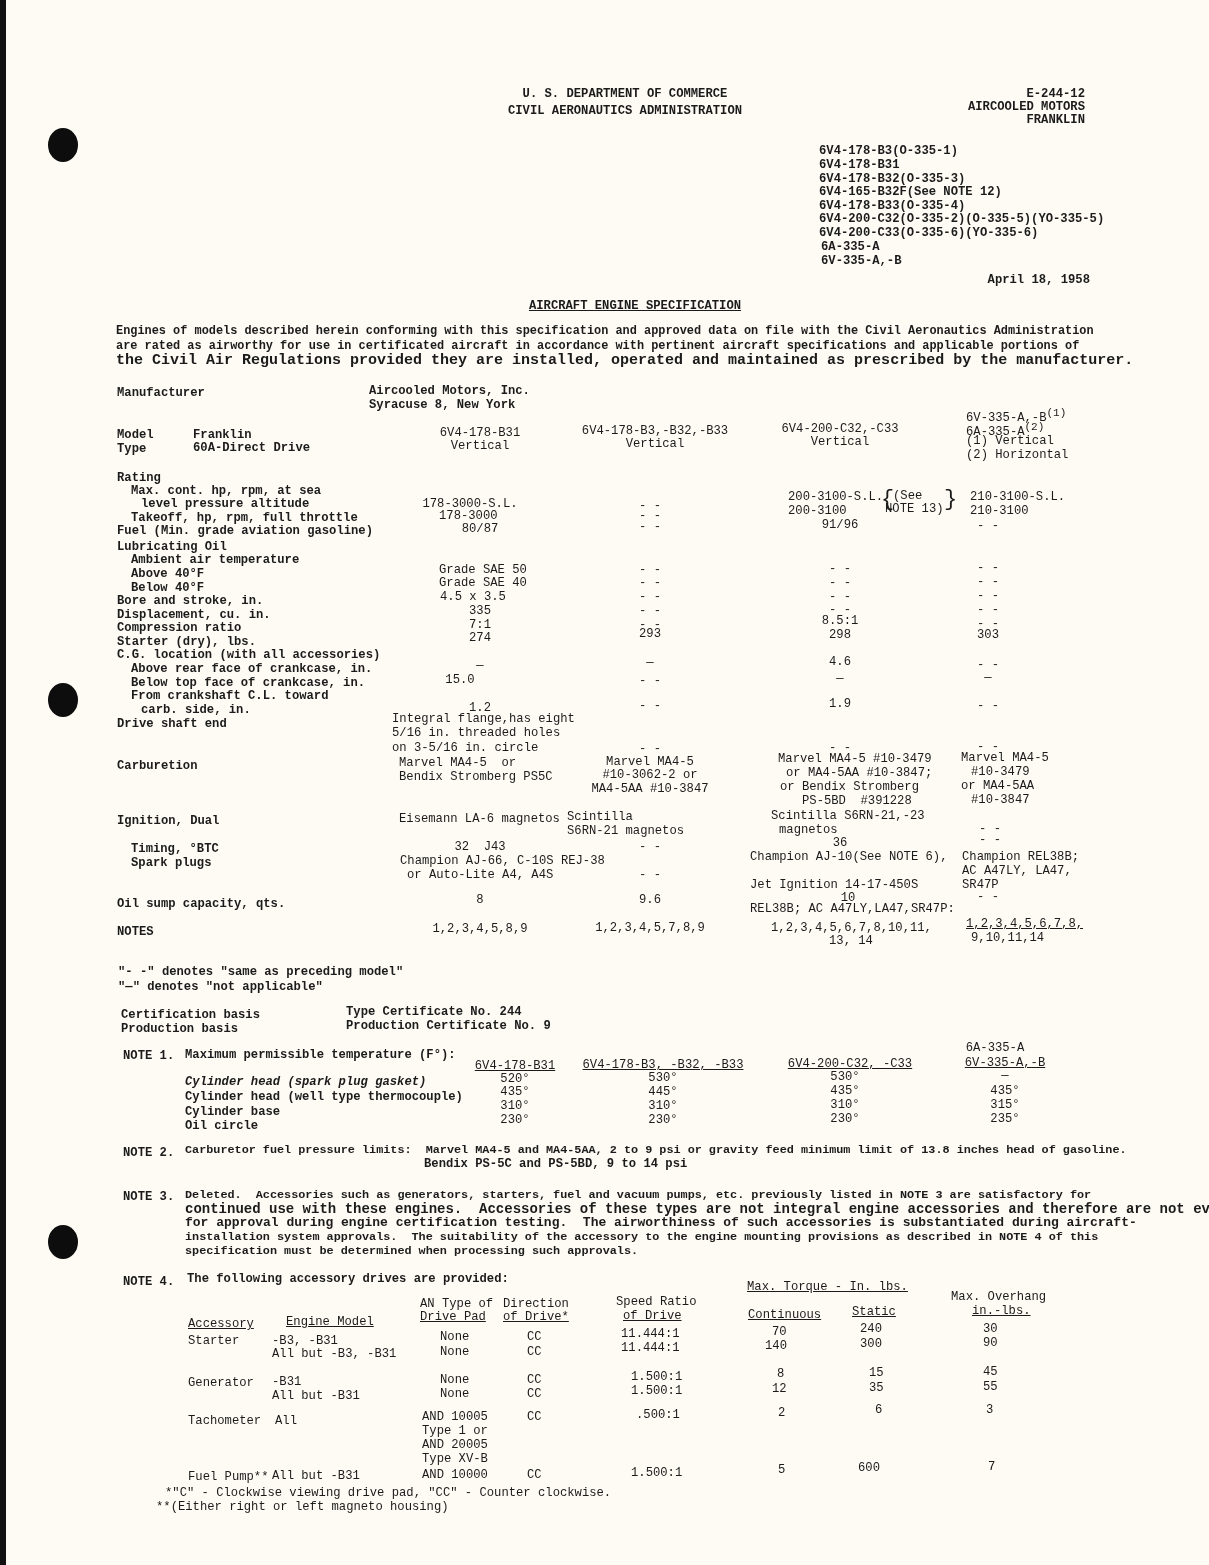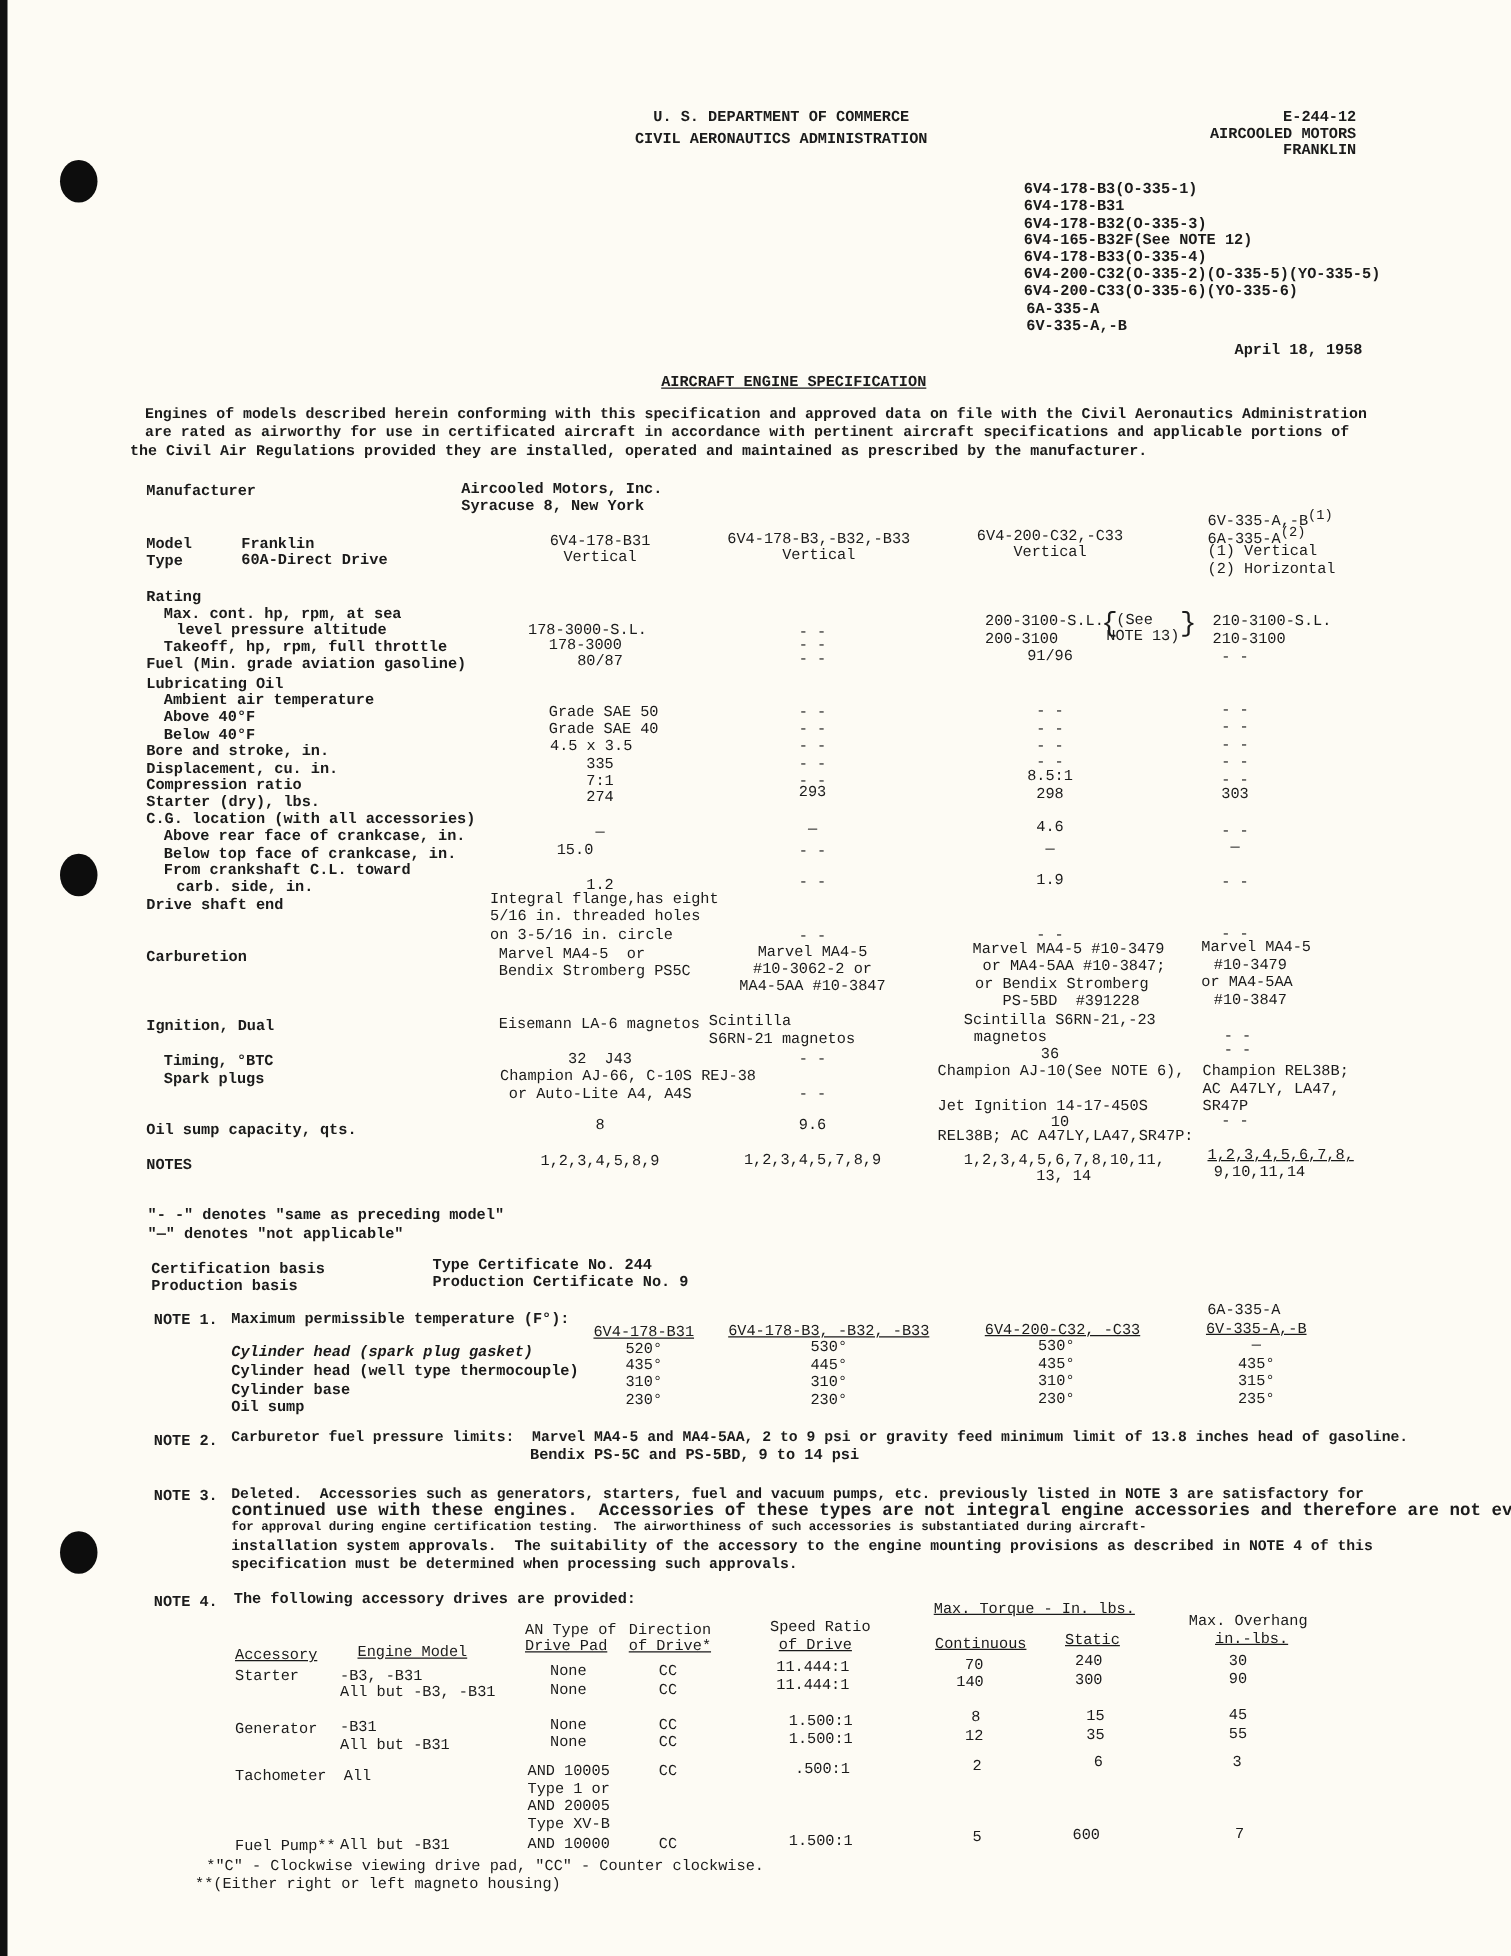--- a/index.html
+++ b/index.html
@@ -40,21 +40,21 @@
   <div class="abs bold" style="left:819px; top:212px;">6V4-200-C32(O-335-2)(O-335-5)(YO-335-5)</div>
   <div class="abs bold" style="left:819px; top:226px;">6V4-200-C33(O-335-6)(YO-335-6)</div>
   <div class="abs bold" style="left:821px; top:240px;">6A-335-A</div>
   <div class="abs bold" style="left:821px; top:254px;">6V-335-A,-B</div>
 </div>
 <div class="abs bold r" style="left:900px; top:273px; width:190px;">April 18, 1958</div>
 
 <div class="abs bold ul c" style="left:500px; top:299px; width:270px;">AIRCRAFT ENGINE SPECIFICATION</div>
 <div class="abs bold" style="left:116px; top:324px; font-size:11.9px;">Engines of models described herein conforming with this specification and approved data on file with the Civil Aeronautics Administration</div>
 <div class="abs bold" style="left:116px; top:339px; font-size:11.9px;">are rated as airworthy for use in certificated aircraft in accordance with pertinent aircraft specifications and applicable portions of</div>
-<div class="abs bold" style="left:104px; top:354px; font-size:12px;">the Civil Air Regulations provided they are installed, operated and maintained as prescribed by the manufacturer.</div>
+<div class="abs bold" style="left:116px; top:354px; font-size:15px;">the Civil Air Regulations provided they are installed, operated and maintained as prescribed by the manufacturer.</div>
 
 <div class="abs bold" style="left:117px; top:386px;">Manufacturer</div>
 <div class="abs bold" style="left:369px; top:384px;">Aircooled Motors, Inc.</div>
 <div class="abs bold" style="left:369px; top:398px;">Syracuse 8, New York</div>
 
 <div class="abs bold" style="left:117px; top:428px;">Model</div>
 <div class="abs bold" style="left:193px; top:428px;">Franklin</div>
 <div class="abs bold" style="left:117px; top:442px;">Type</div>
 <div class="abs bold" style="left:193px; top:441px;">60A-Direct Drive</div>
 
@@ -211,21 +211,21 @@
 <div class="abs bold" style="left:185px; top:1048px;">Maximum permissible temperature (F°):</div>
 <div class="abs c" style="left:940px; top:1041px; width:110px;">6A-335-A</div>
 <div class="abs c ul" style="left:460px; top:1059px; width:110px;">6V4-178-B31</div>
 <div class="abs c ul" style="left:578px; top:1058px; width:170px;">6V4-178-B3, -B32, -B33</div>
 <div class="abs c ul" style="left:775px; top:1057px; width:150px;">6V4-200-C32, -C33</div>
 <div class="abs c ul" style="left:950px; top:1056px; width:110px;">6V-335-A,-B</div>
 
 <div class="abs bold" style="left:185px; top:1075px;font-style:italic;">Cylinder head (spark plug gasket)</div>
 <div class="abs bold" style="left:185px; top:1090px;">Cylinder head (well type thermocouple)</div>
 <div class="abs bold" style="left:185px; top:1105px;">Cylinder base</div>
-<div class="abs bold" style="left:185px; top:1119px;">Oil sump</div>
+<div class="abs bold" style="left:185px; top:1119px;">Oil circle</div>
 
 <div class="abs c" style="left:460px; top:1072px; width:110px;">520°</div>
 <div class="abs c" style="left:460px; top:1085px; width:110px;">435°</div>
 <div class="abs c" style="left:460px; top:1099px; width:110px;">310°</div>
 <div class="abs c" style="left:460px; top:1113px; width:110px;">230°</div>
 
 <div class="abs c" style="left:608px; top:1071px; width:110px;">530°</div>
 <div class="abs c" style="left:608px; top:1085px; width:110px;">445°</div>
 <div class="abs c" style="left:608px; top:1099px; width:110px;">310°</div>
 <div class="abs c" style="left:608px; top:1113px; width:110px;">230°</div>
@@ -240,21 +240,21 @@
 <div class="abs c" style="left:950px; top:1098px; width:110px;">315°</div>
 <div class="abs c" style="left:950px; top:1112px; width:110px;">235°</div>
 
 <div class="abs bold" style="left:123px; top:1146px;">NOTE 2.</div>
 <div class="abs bold" style="left:185px; top:1143px; font-size:11.8px;">Carburetor fuel pressure limits:  Marvel MA4-5 and MA4-5AA, 2 to 9 psi or gravity feed minimum limit of 13.8 inches head of gasoline.</div>
 <div class="abs bold" style="left:424px; top:1157px;">Bendix PS-5C and PS-5BD, 9 to 14 psi</div>
 
 <div class="abs bold" style="left:123px; top:1190px;">NOTE 3.</div>
 <div class="abs bold" style="left:185px; top:1188px; font-size:11.8px;">Deleted.  Accessories such as generators, starters, fuel and vacuum pumps, etc. previously listed in NOTE 3 are satisfactory for</div>
 <div class="abs bold" style="left:185px; top:1202px; font-size:14px;">continued use with these engines.  Accessories of these types are not integral engine accessories and therefore are not evaluated</div>
-<div class="abs bold" style="left:185px; top:1216px; font-size:10px;">for approval during engine certification testing.  The airworthiness of such accessories is substantiated during aircraft-</div>
+<div class="abs bold" style="left:185px; top:1216px; font-size:13px;">for approval during engine certification testing.  The airworthiness of such accessories is substantiated during aircraft-</div>
 <div class="abs bold" style="left:185px; top:1230px; font-size:11.8px;">installation system approvals.  The suitability of the accessory to the engine mounting provisions as described in NOTE 4 of this</div>
 <div class="abs bold" style="left:185px; top:1244px; font-size:11.8px;">specification must be determined when processing such approvals.</div>
 
 <div class="abs bold" style="left:123px; top:1275px;">NOTE 4.</div>
 <div class="abs bold" style="left:187px; top:1272px;">The following accessory drives are provided:</div>
 <div class="abs ul" style="left:747px; top:1280px;">Max. Torque - In. lbs.</div>
 
 <div class="abs ul" style="left:188px; top:1317px;">Accessory</div>
 <div class="abs ul" style="left:286px; top:1315px;">Engine Model</div>
 <div class="abs" style="left:420px; top:1297px;">AN Type of</div>

